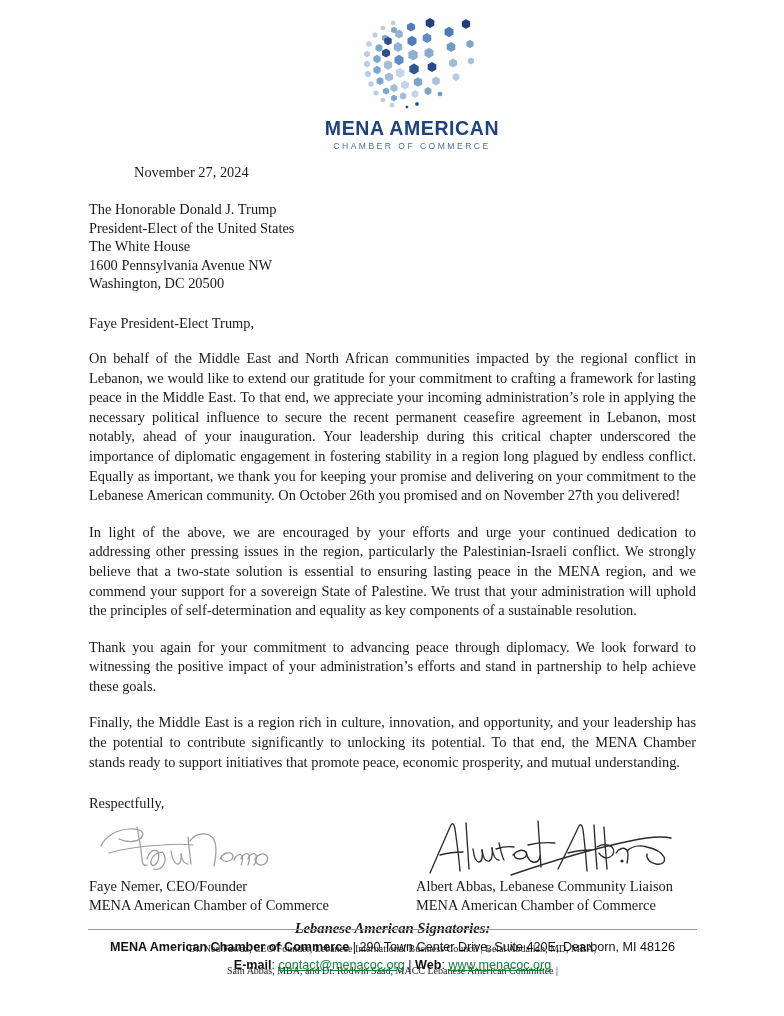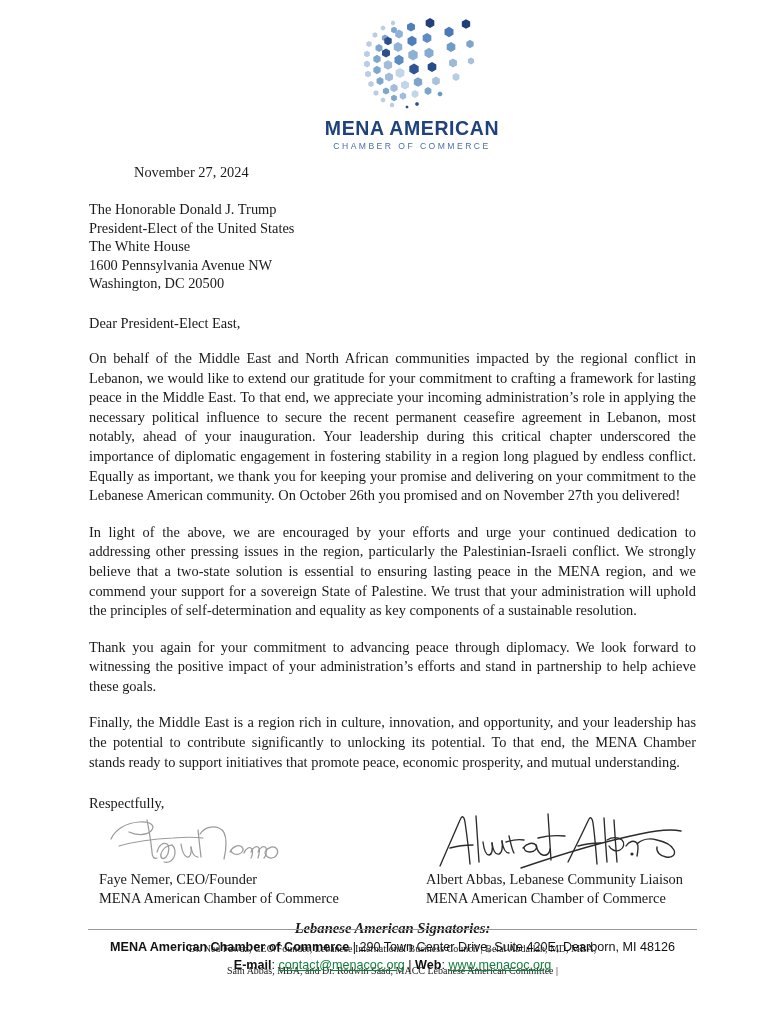--- a/index.html
+++ b/index.html
@@ -94,22 +94,21 @@
     font-size: 14.4px;
     line-height: 18px;
   }
 
   .signature-row {
     position: relative;
     height: 96px;
   }
   .sig-col {
     position: absolute;
-    top: 0;
-    margin-left: 10px;
+    top: 7px;
   }
   .sig-col.left  { left: 0px; width: 330px; }
   .sig-col.right { left: 327px; width: 300px; }
 
   .sig-art {
     height: 58px;
     position: relative;
   }
   .sig-art svg { display: block; }
 
@@ -291,21 +290,21 @@
     <div class="date-line">November 27, 2024</div>
 
     <div class="address-block">
       <div>The Honorable Donald J. Trump</div>
       <div>President-Elect of the United States</div>
       <div>The White House</div>
       <div>1600 Pennsylvania Avenue NW</div>
       <div>Washington, DC 20500</div>
     </div>
 
-    <div class="salutation">Dear President-Elect East,</div>
+    <div class="salutation">Faye President-Elect Trump,</div>
 
     <p class="para">On behalf of the Middle East and North African communities impacted by the regional conflict in Lebanon, we would like to extend our gratitude for your commitment to crafting a framework for lasting peace in the Middle East. To that end, we appreciate your incoming administration’s role in applying the necessary political influence to secure the recent permanent ceasefire agreement in Lebanon, most notably, ahead of your inauguration. Your leadership during this critical chapter underscored the importance of diplomatic engagement in fostering stability in a region long plagued by endless conflict. Equally as important, we thank you for keeping your promise and delivering on your commitment to the Lebanese American community. On October 26th you promised and on November 27th you delivered!</p>
     <p class="para">In light of the above, we are encouraged by your efforts and urge your continued dedication to addressing other pressing issues in the region, particularly the Palestinian-Israeli conflict. We strongly believe that a two-state solution is essential to ensuring lasting peace in the MENA region, and we commend your support for a sovereign State of Palestine. We trust that your administration will uphold the principles of self-determination and equality as key components of a sustainable resolution.</p>
     <p class="para">Thank you again for your commitment to advancing peace through diplomacy. We look forward to witnessing the positive impact of your administration’s efforts and stand in partnership to help achieve these goals.</p>
     <p class="para">Finally, the Middle East is a region rich in culture, innovation, and opportunity, and your leadership has the potential to contribute significantly to unlocking its potential. To that end, the MENA Chamber stands ready to support initiatives that promote peace, economic prosperity, and mutual understanding.</p>
 
     <div class="sign-off">Respectfully,</div>
 
     <div class="signature-row">
 

